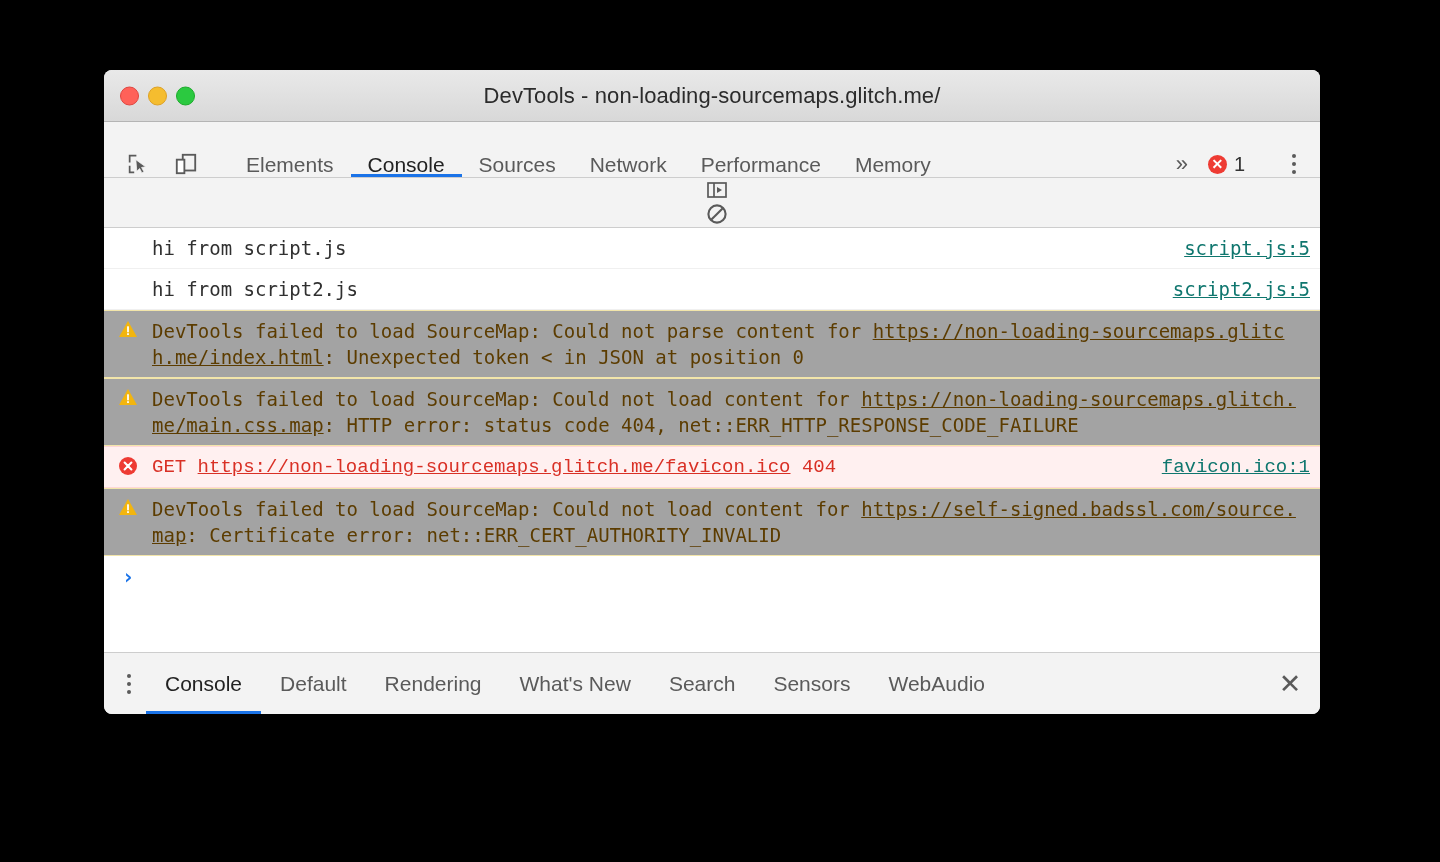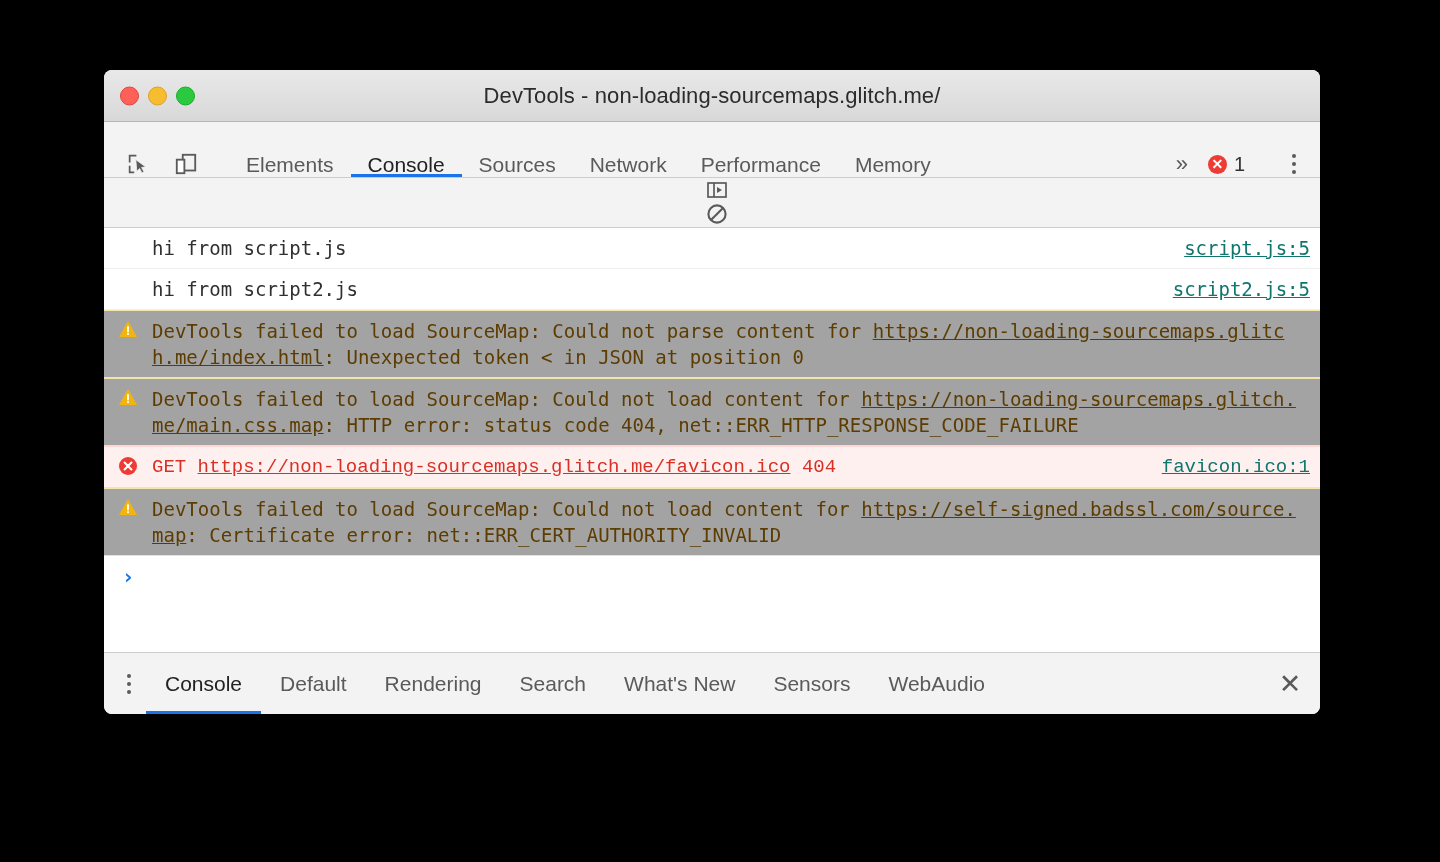--- a/index.html
+++ b/index.html
@@ -459,20 +459,20 @@
 
   <div class="drawer">
     <div class="kebab">
       <i></i>
         <i></i>
         <i></i>
     </div>
     <div class="dtab active">Console</div>
     <div class="dtab">Default</div>
     <div class="dtab">Rendering</div>
+    <div class="dtab">What's New</div>
     <div class="dtab">Search</div>
-    <div class="dtab">What's New</div>
     <div class="dtab">Sensors</div>
     <div class="dtab">WebAudio</div>
     <div class="close-x">✕</div>
   </div>
 
 </div>
 
 </body></html>

